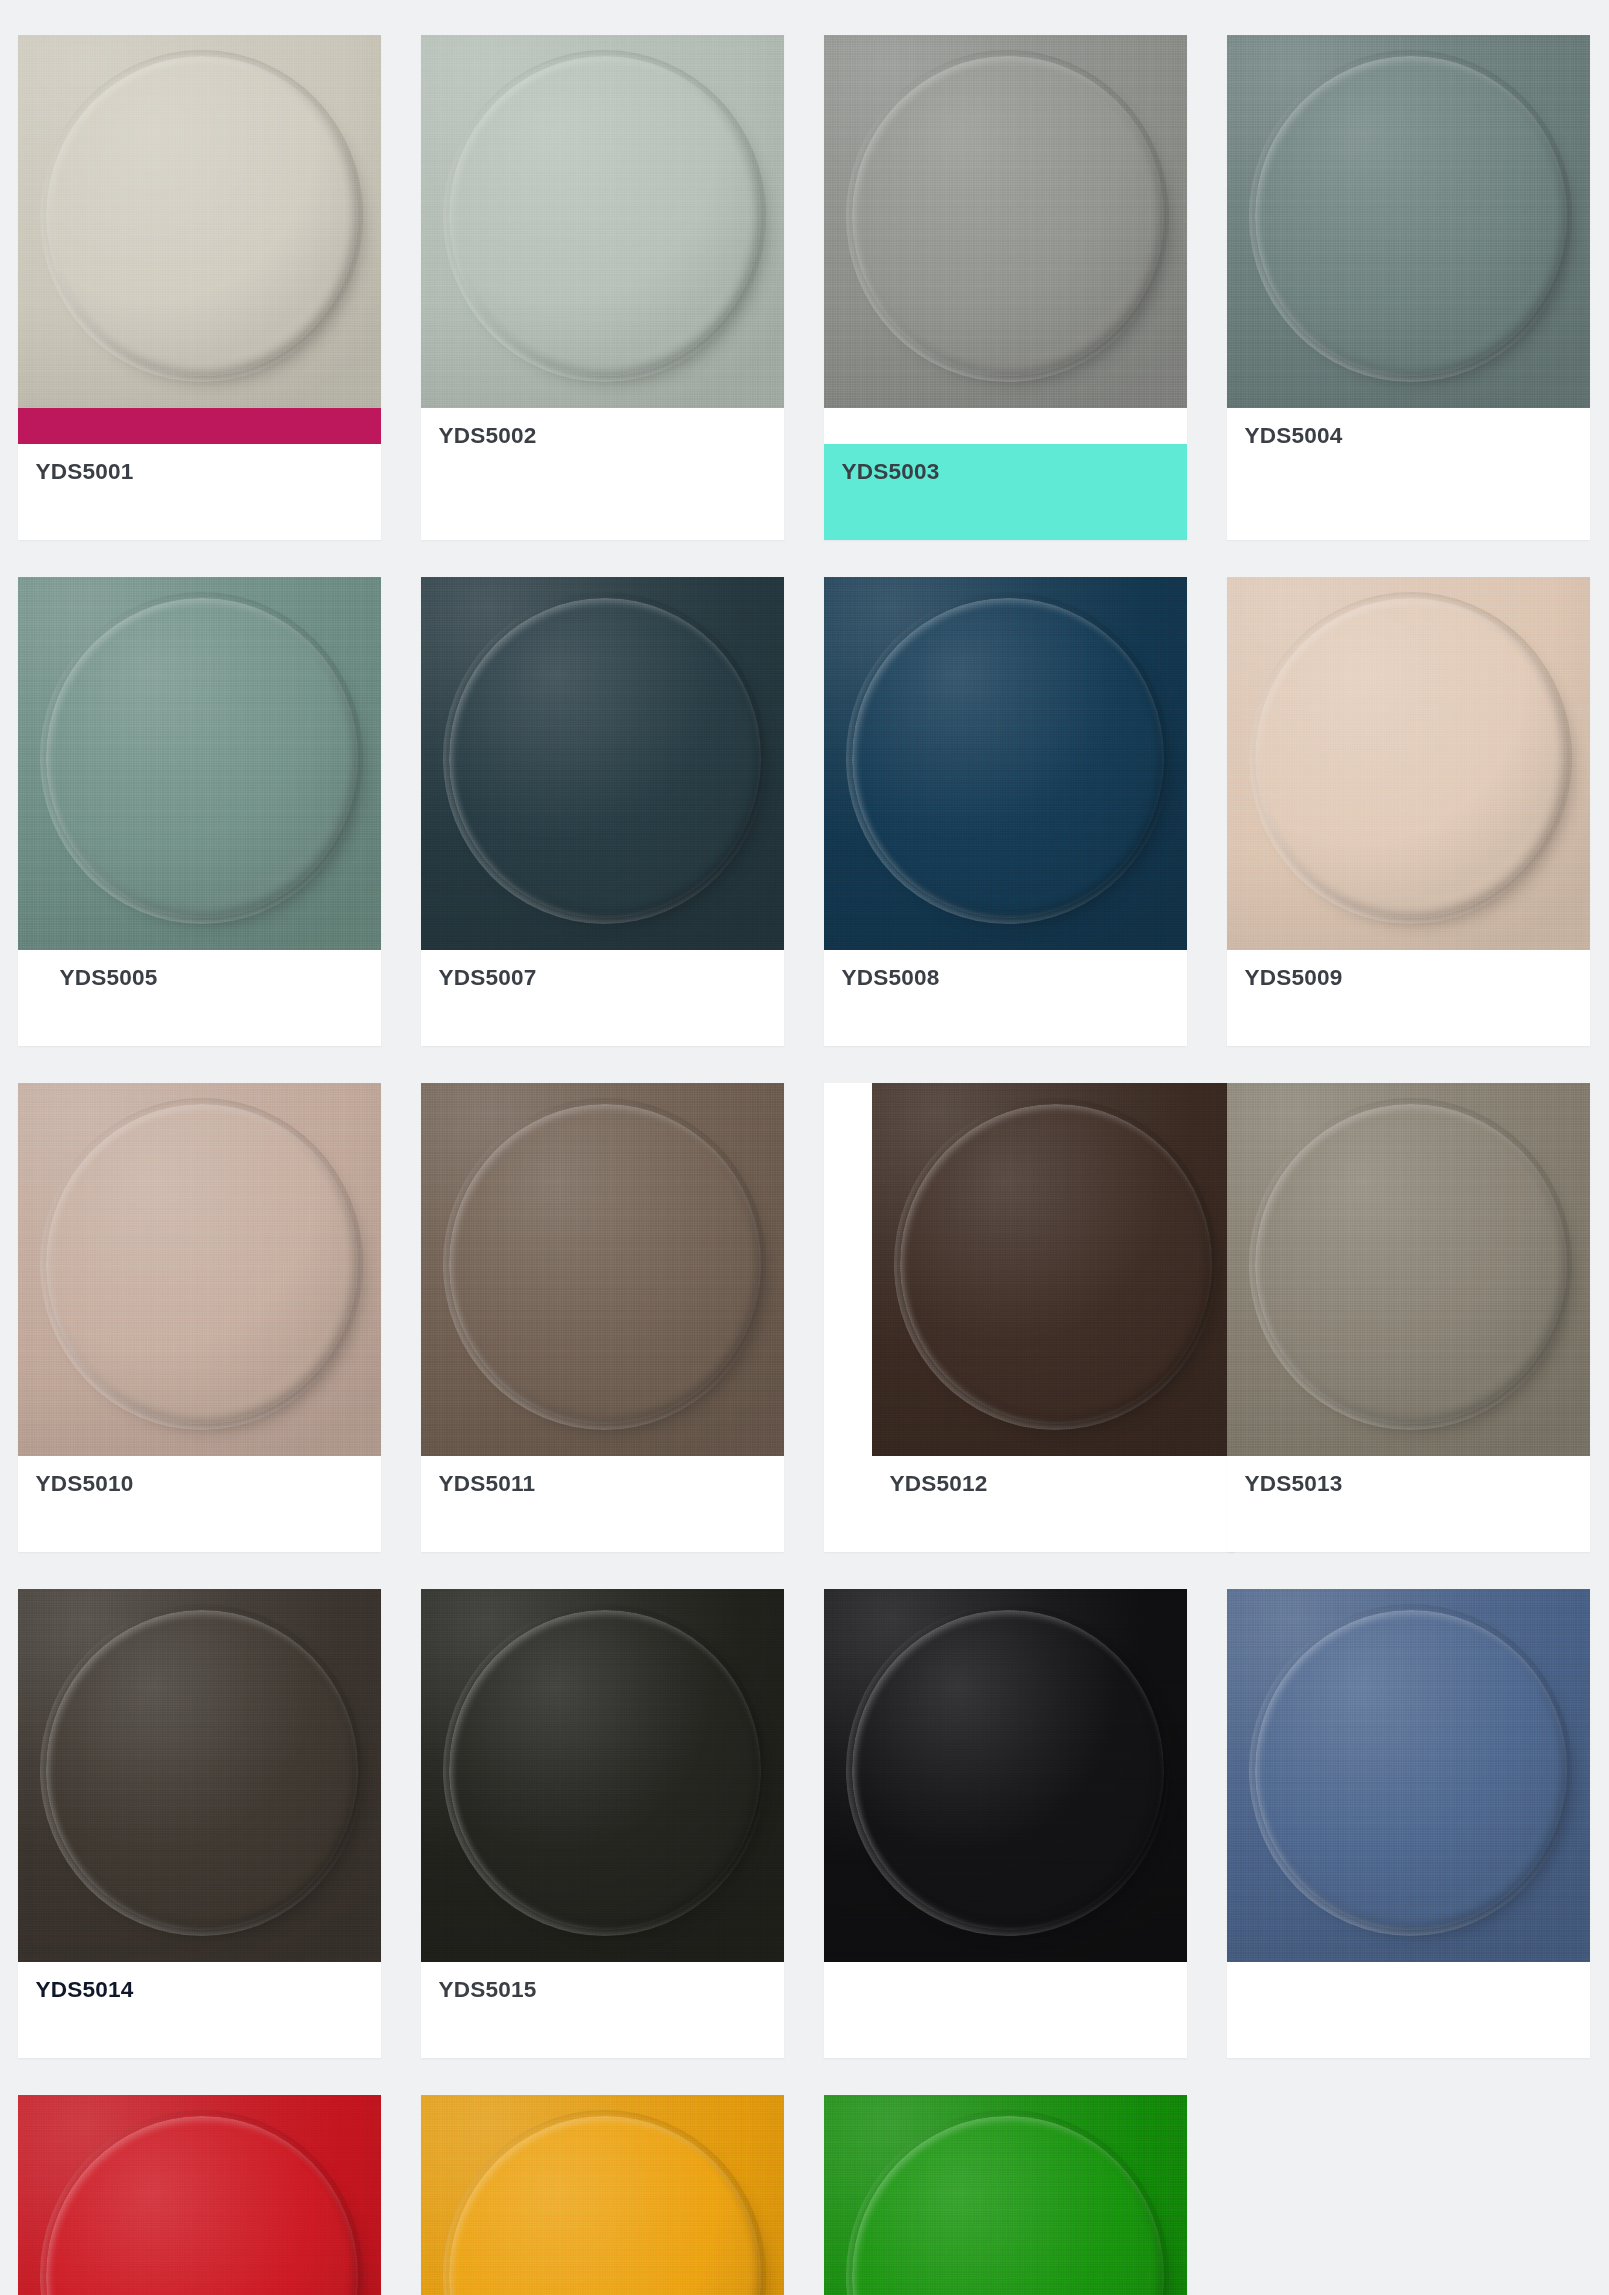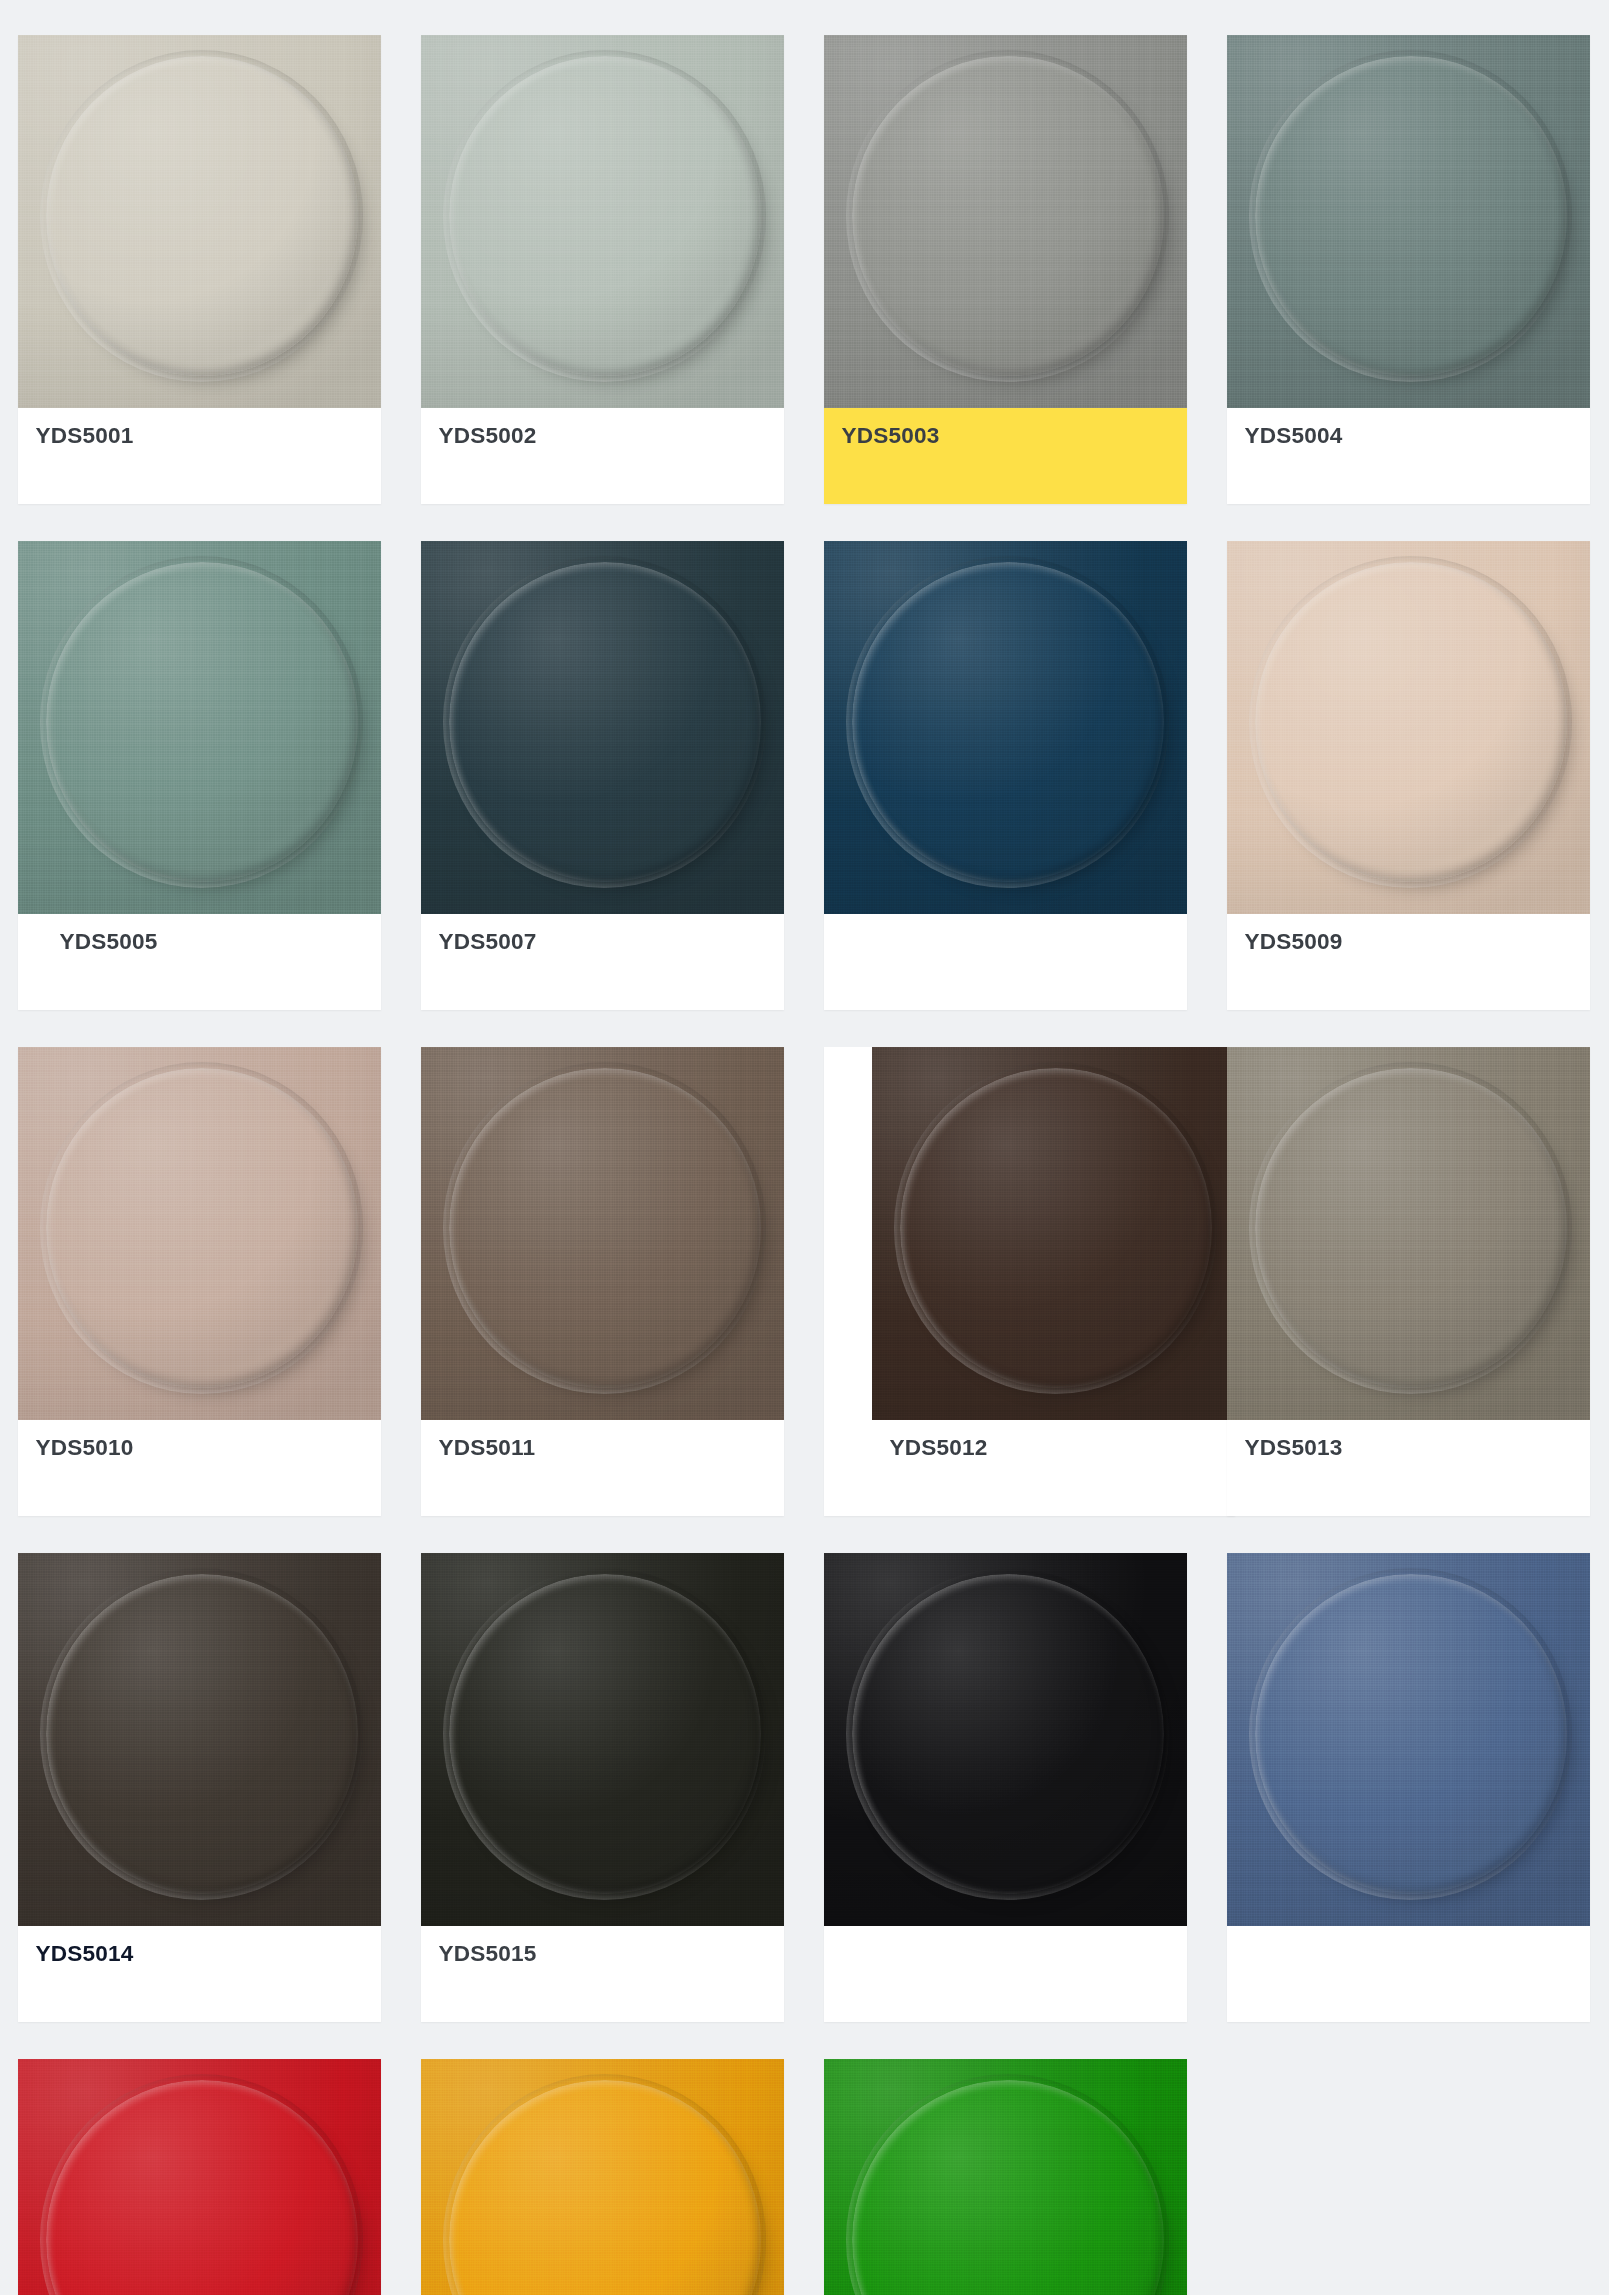--- a/index.html
+++ b/index.html
@@ -155,21 +155,21 @@
       <div class="swatch-label" style="background: rgb(255, 255, 255);">
         <span class="swatch-code" style="color: rgb(58, 63, 69);">YDS5002</span>
       </div>
     </div>
     <div class="swatch-card" style="background: rgb(255, 255, 255);">
       <div class="swatch-photo" style="background: rgb(141, 143, 139);">
         <div class="photo-light"></div>
         <div class="disc" style="background-color: rgb(148, 150, 145);"></div>
         <div class="disc-rim"></div>
       </div>
-      <div class="swatch-label" style="background: #fde047;">
+      <div class="swatch-label" style="background: #5eead4; margin-top: 36px;">
         <span class="swatch-code" style="color: rgb(58, 63, 69);">YDS5003</span>
       </div>
     </div>
     <div class="swatch-card" style="background: rgb(255, 255, 255);">
       <div class="swatch-photo" style="background: rgb(107, 126, 124);">
         <div class="photo-light"></div>
         <div class="disc" style="background-color: rgb(113, 133, 130);"></div>
         <div class="disc-rim"></div>
       </div>
       <div class="swatch-label" style="background: rgb(255, 255, 255);">
@@ -195,20 +195,23 @@
       <div class="swatch-label" style="background: rgb(255, 255, 255);">
         <span class="swatch-code" style="color: rgb(58, 63, 69);">YDS5007</span>
       </div>
     </div>
     <div class="swatch-card" style="background: rgb(255, 255, 255);">
       <div class="swatch-photo" style="background: rgb(19, 55, 79);">
         <div class="photo-light"></div>
         <div class="disc" style="background-color: rgb(22, 60, 86);"></div>
         <div class="disc-rim"></div>
       </div>
+      <div class="swatch-label" style="background: rgb(255, 255, 255);">
+        <span class="swatch-code" style="color: rgb(58, 63, 69);">YDS5008</span>
+      </div>
     </div>
     <div class="swatch-card" style="background: rgb(255, 255, 255);">
       <div class="swatch-photo" style="background: rgb(221, 198, 179);">
         <div class="photo-light"></div>
         <div class="disc" style="background-color: rgb(226, 204, 186);"></div>
         <div class="disc-rim"></div>
       </div>
       <div class="swatch-label" style="background: rgb(255, 255, 255);">
         <span class="swatch-code" style="color: rgb(58, 63, 69);">YDS5009</span>
       </div>

